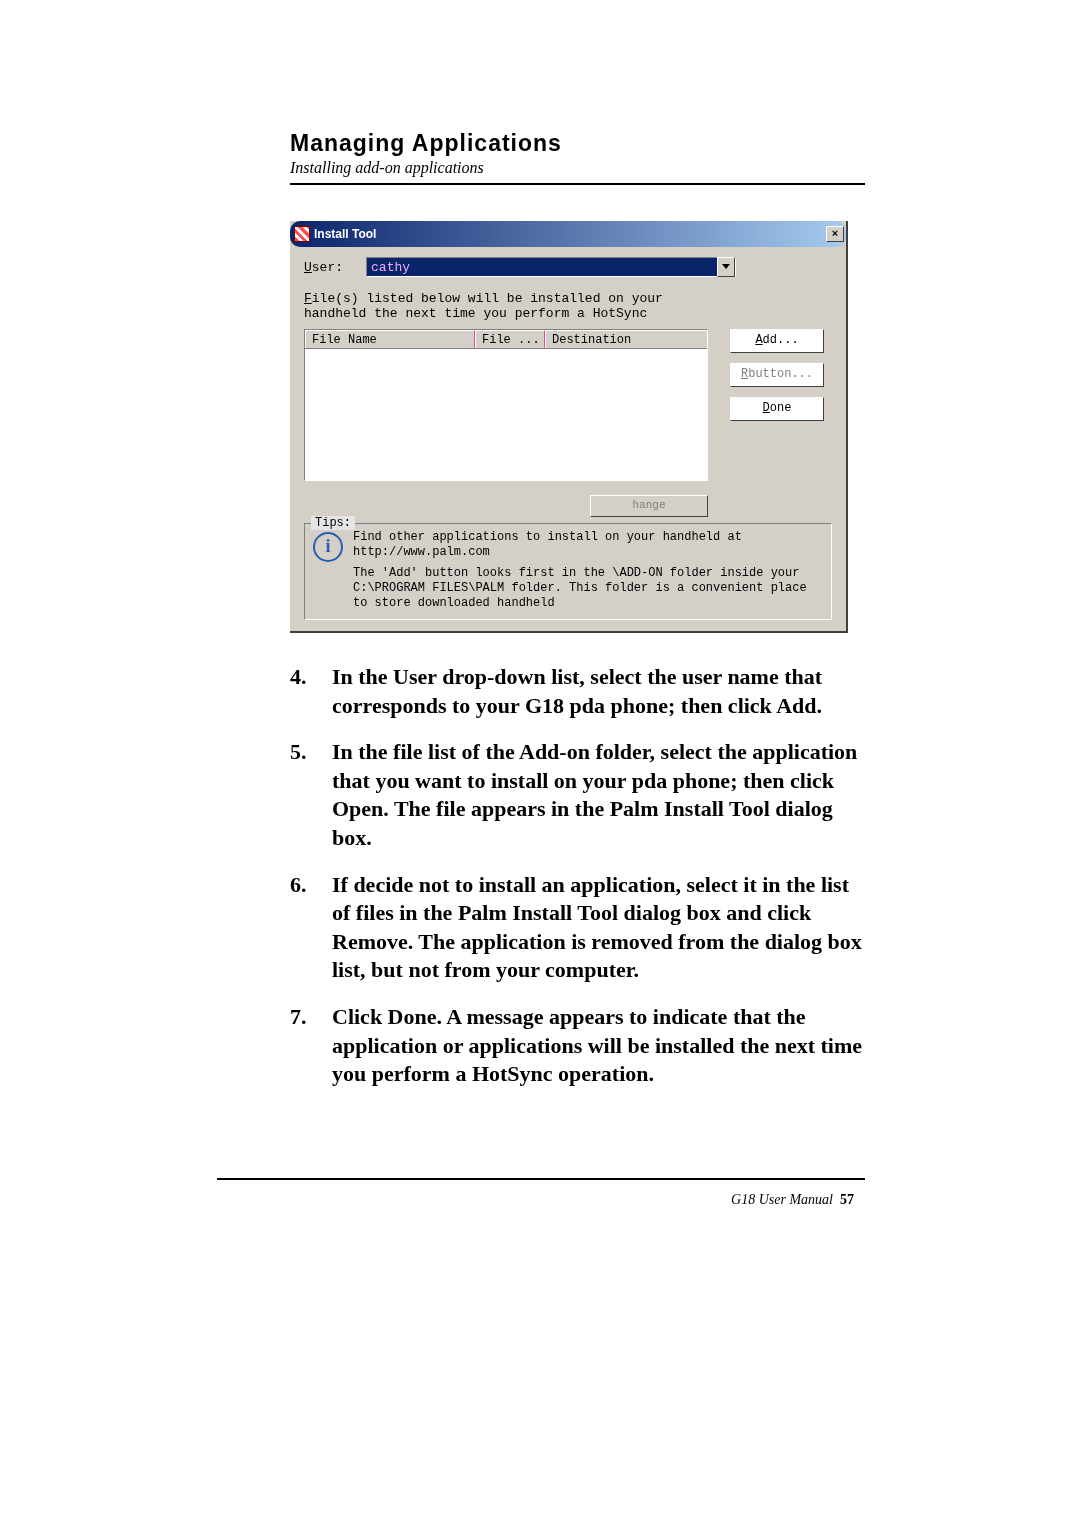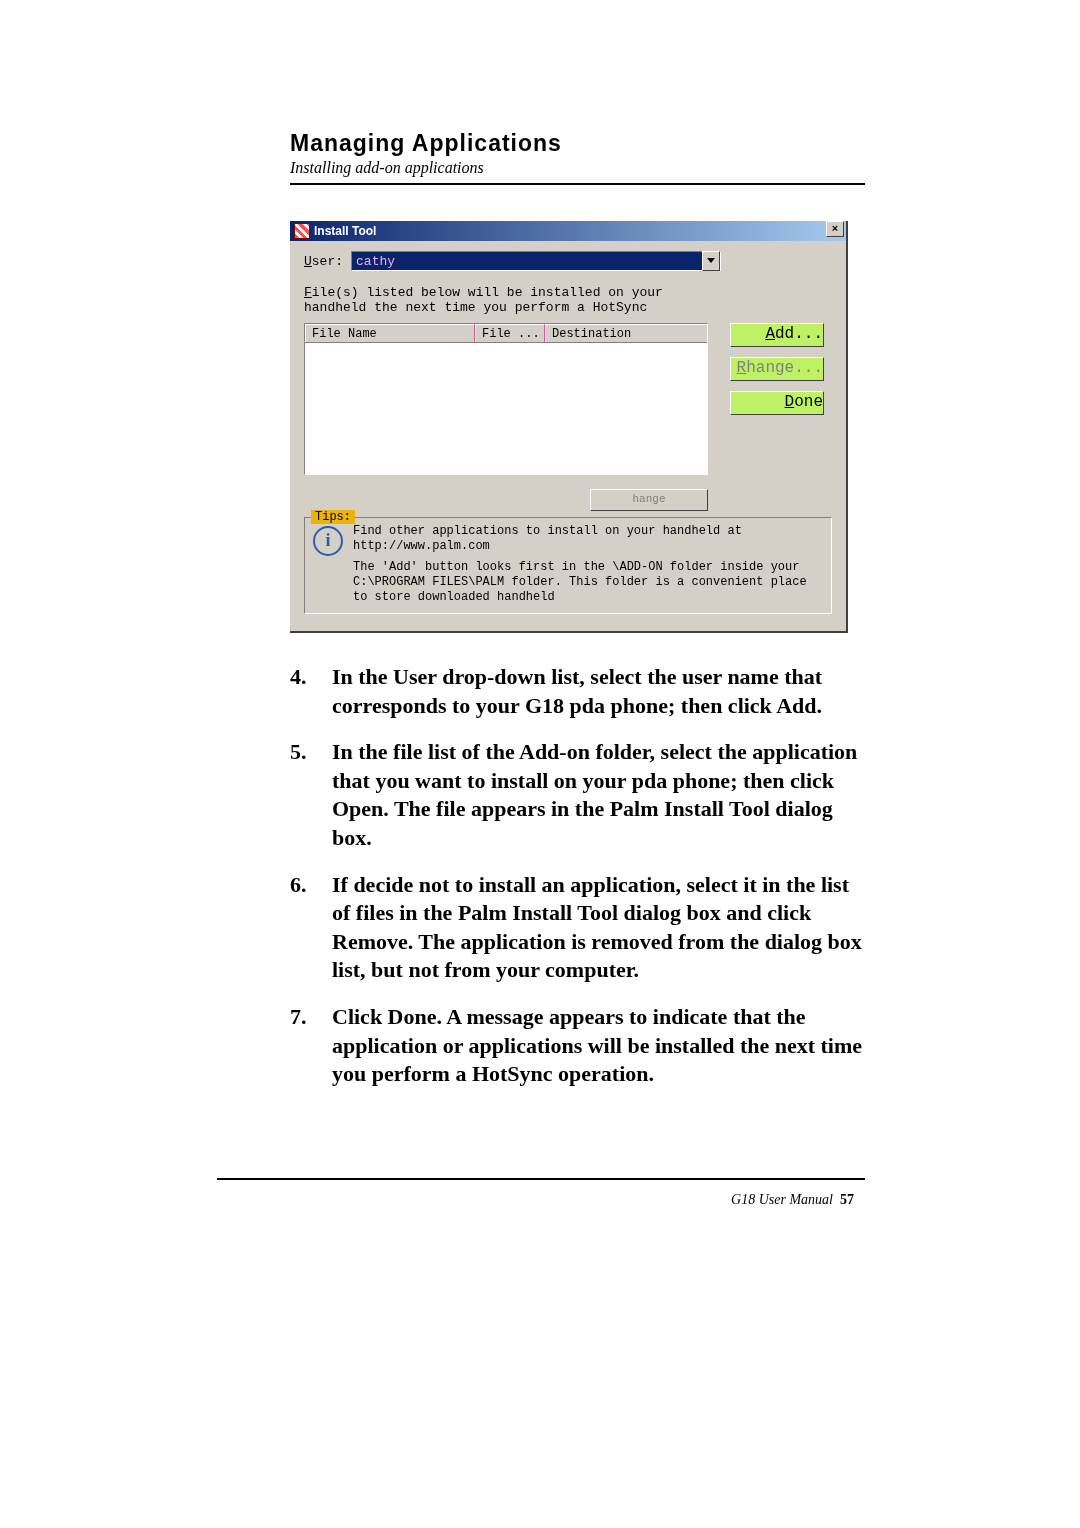--- a/index.html
+++ b/index.html
@@ -58,28 +58,30 @@
     border-right: 2px solid #404040;
     border-bottom: 2px solid #404040;
     font-family: "Courier New", monospace;
     font-size: 13px;
     color: #000;
     position: relative;
   }
   .dlg-title {
     background: linear-gradient(to right, #0a246a, #a6caf0);
     color: #fff;
-    height: 20px;
+    height: 26px;
     line-height: 20px;
     padding-left: 4px;
     font-family: Tahoma, Arial, sans-serif;
     font-weight: bold;
     font-size: 12px;
     display: flex;
+    align-items: center;
     justify-content: space-between;
+    border-radius: 10px;
   }
   .dlg-title-left {
     display: flex;
     align-items: center;
     gap: 4px;
   }
   .dlg-icon {
     width: 14px;
     height: 14px;
     display: inline-block;
@@ -101,21 +103,21 @@
     text-align: center;
     line-height: 12px;
   }
   .dlg-body {
     padding: 10px 14px 0 14px;
     position: relative;
   }
   .user-row {
     display: flex;
     align-items: center;
-    gap: 8px;
+    gap: 23px;
   }
   .user-label .u { text-decoration: underline; }
   .user-select {
     flex: 0 0 370px;
     height: 20px;
     background: #0a246a;
     color: #f0abfc;
     border: 1px solid #808080;
     border-right-color: #fff;
     border-bottom-color: #fff;
@@ -174,27 +176,27 @@
 
   .side-buttons {
     display: flex;
     flex-direction: column;
     margin-left: 22px;
     gap: 10px;
   }
   .win-btn {
     width: 92px;
     height: 22px;
-    background: #bef264;
+    background: #ffffff;
     border: 1px solid #fff;
     border-right-color: #404040;
     border-bottom-color: #404040;
     font-family: "Courier New", monospace;
-    font-size: 16px;
-    text-align: right;
+    font-size: 12px;
+    text-align: center;
     line-height: 20px;
   }
   .win-btn.disabled { color: #808080; }
   .win-btn .u { text-decoration: underline; }
 
   .change-dest {
     position: absolute;
     left: 300px;
     top: 248px;
     width: 116px;
@@ -215,21 +217,21 @@
     border: 1px solid #808080;
     border-right-color: #fff;
     border-bottom-color: #fff;
     padding: 6px 8px 8px 8px;
     position: relative;
   }
   .tips-legend {
     position: absolute;
     top: -8px;
     left: 6px;
-    background: #eab308;
+    background: #e5e5e5;
     padding: 0 4px;
     font-size: 12px;
   }
   .tips-row {
     display: flex;
     gap: 10px;
     font-size: 12px;
     line-height: 1.25;
   }
   .info-icon {
@@ -330,21 +332,21 @@
             <div class="lh-cell lh-c1">File Name</div>
             <div class="lh-cell lh-c2">File ...</div>
             <div class="lh-cell lh-c3">Destination</div>
           </div>
         </div>
         <div class="side-buttons">
           <div class="win-btn">
             <span class="u">A</span><span>dd...</span>
           </div>
           <div class="win-btn disabled">
-            <span class="u">R</span><span>hange...</span>
+            <span class="u">R</span><span>button...</span>
           </div>
           <div class="win-btn">
             <span class="u">D</span><span>one</span>
           </div>
         </div>
       </div>
 
       <div class="change-dest">hange Destination..</div>
 
       <div class="tips-group">

